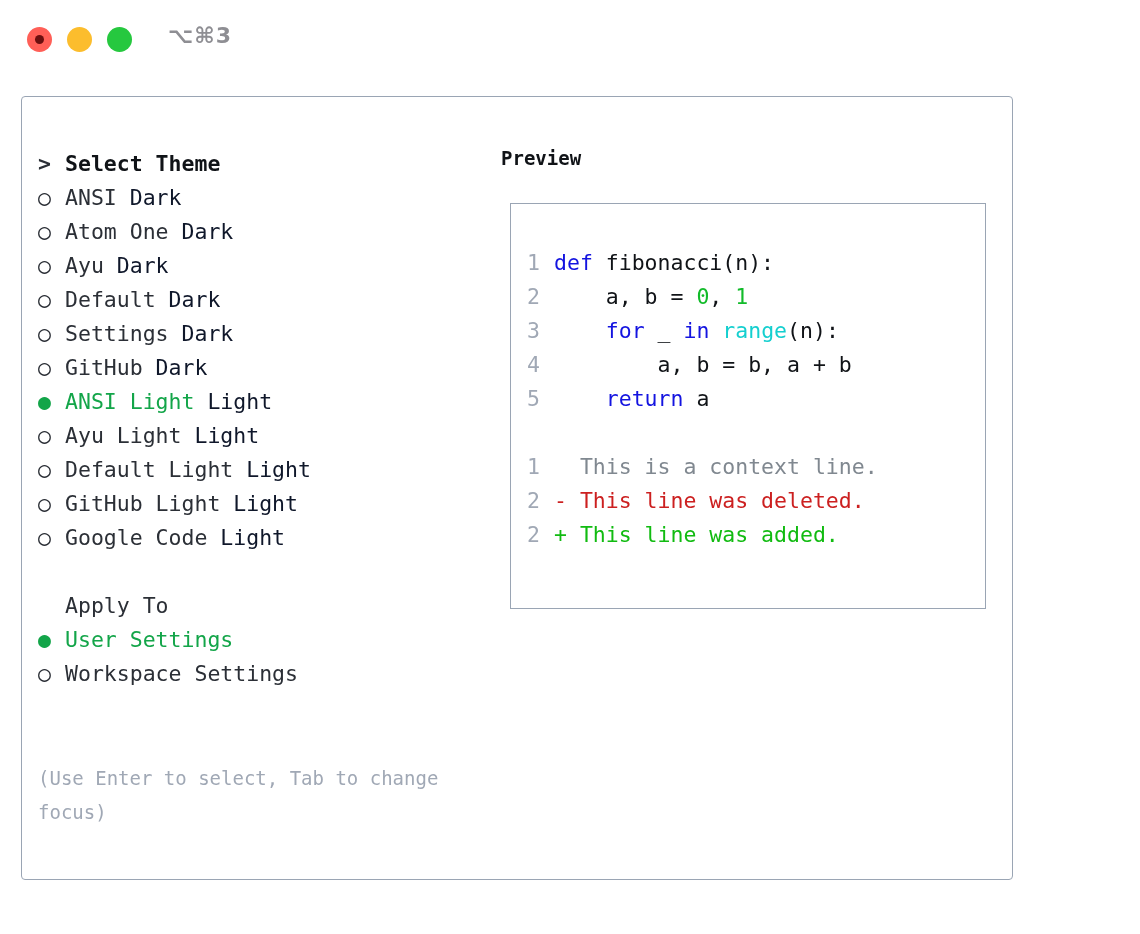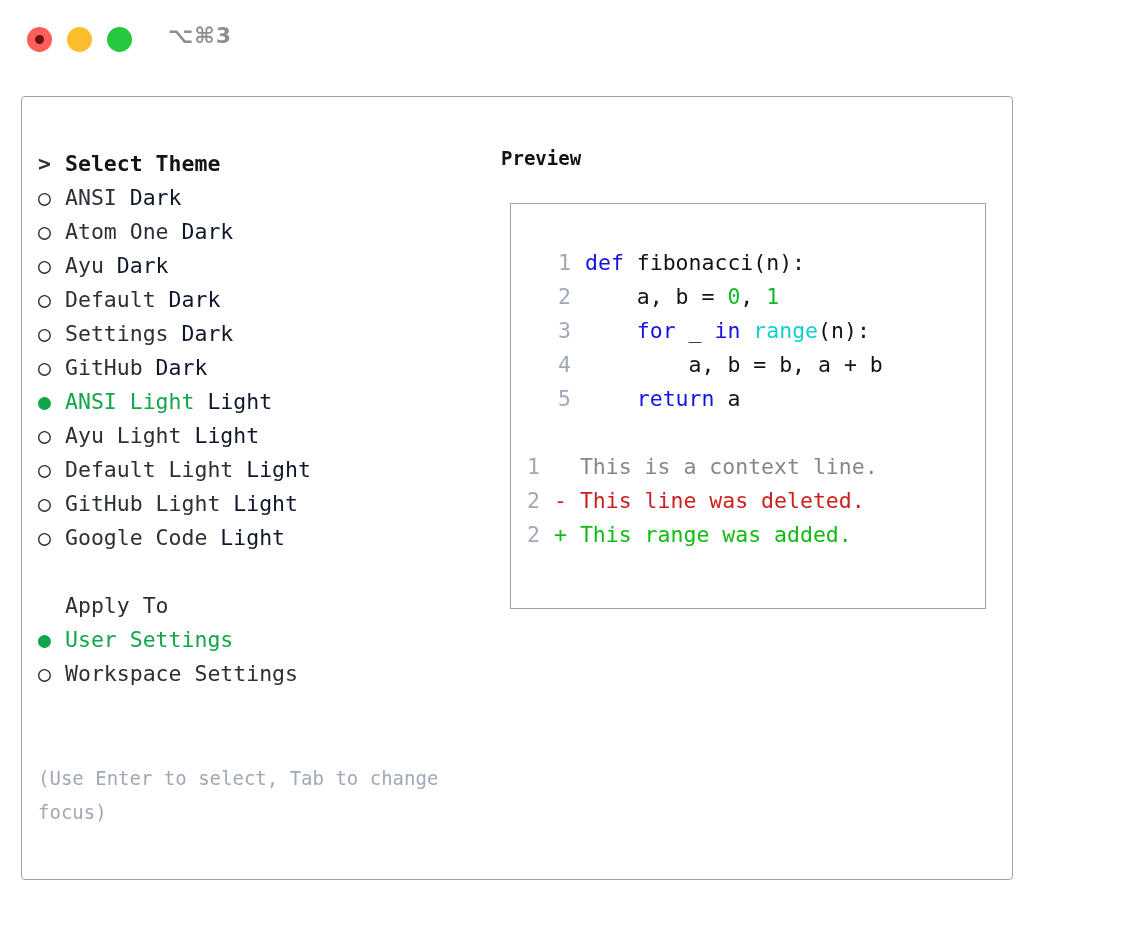--- a/index.html
+++ b/index.html
@@ -131,21 +131,20 @@
     height: 34px;
     line-height: 34px;
     font-size: 21.5px;
     white-space: pre;
     color: #101317;
   }
   #code-block {
     position: absolute;
     left: 16px;
     top: 42px;
-    margin-left: 31px;
   }
   #diff-block {
     position: absolute;
     left: 16px;
     top: 246px;
   }
   .lnum {
     display: inline-block;
     width: 27px;
     text-align: left;
@@ -210,18 +209,18 @@
       <div id="code-block">
           <div class="code-line"><span class="lnum">1</span><span class="kw">def </span><span class="plain">fibonacci(n):</span></div>
           <div class="code-line"><span class="lnum">2</span><span class="plain">    a, b = </span><span class="num">0</span><span class="plain">, </span><span class="num">1</span></div>
           <div class="code-line"><span class="lnum">3</span><span class="plain">    </span><span class="kw">for</span><span class="plain"> _ </span><span class="kw">in</span><span class="plain"> </span><span class="fn">range</span><span class="plain">(n):</span></div>
           <div class="code-line"><span class="lnum">4</span><span class="plain">        a, b = b, a + b</span></div>
           <div class="code-line"><span class="lnum">5</span><span class="plain">    </span><span class="kw">return</span><span class="plain"> a</span></div>
         </div>
       <div id="diff-block">
           <div class="code-line"><span class="lnum">1</span><span class="ctx"> </span><span class="ctx"> This is a context line.</span></div>
           <div class="code-line"><span class="lnum">2</span><span class="del">-</span><span class="del"> This line was deleted.</span></div>
-          <div class="code-line"><span class="lnum">2</span><span class="add">+</span><span class="add"> This range was added.</span></div>
+          <div class="code-line"><span class="lnum">2</span><span class="add">+</span><span class="add"> This line was added.</span></div>
         </div>
     </div>
 
   </div>
 </div>
 
 </body></html>

